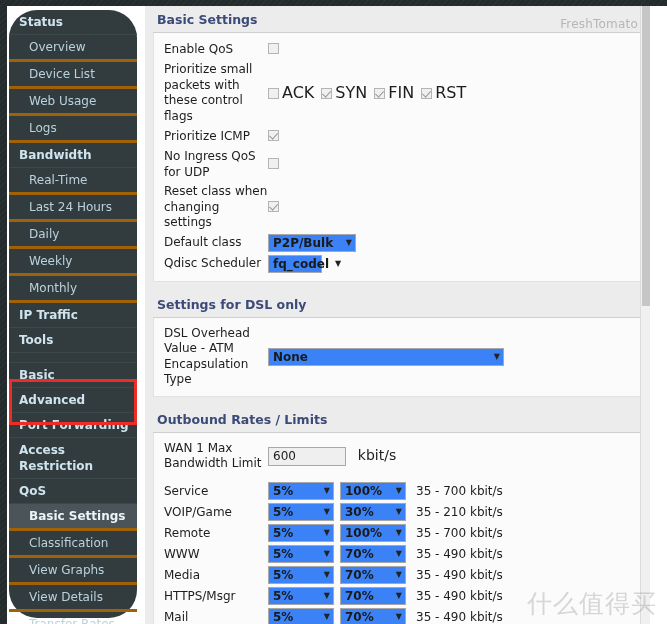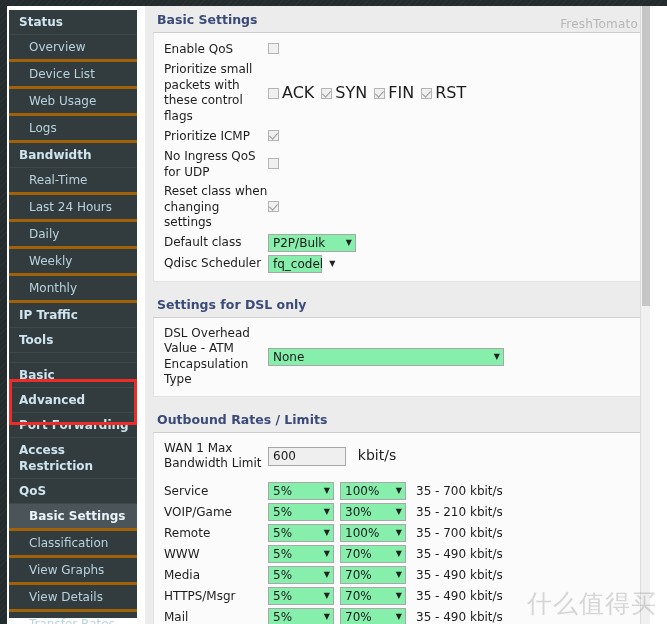--- a/index.html
+++ b/index.html
@@ -34,20 +34,21 @@
     background: #ffffff;
   }
   
   #sidebar {
     position: absolute;
     left: 9px; top: 10px;
     width: 128px; height: 608px;
     background: #323c3f;
     color: #cfe3ec;
     font-size: 12px;
+    border-radius: 28px;
   }
   .nav-head {
     padding: 4px 8px 4px 10px;
     font-weight: bold;
     color: #cfe4ee;
     border-bottom: 1px solid #3d484b;
     line-height: 16px;
     font-size: 12px;
   }
   .nav-sub {
@@ -151,28 +152,29 @@
     margin-right: 7px;
     font-size: 16px;
     white-space: nowrap;
   }
   .flagitem .cb { margin-right: 3px; }
   
   .sel {
     display: inline-flex;
     align-items: center;
     justify-content: space-between;
-    background: #86efac;
+    background: #3b82f6;
     border: 1px solid #a8a8a8;
     height: 18px;
     font-size: 12px;
     color: #1a1a1a;
     padding: 0 3px 0 4px;
     line-height: 16px;
     vertical-align: middle;
+    font-weight: bold;
   }
   .sel .cap { white-space: nowrap; }
   .sel .arw { margin-left: 6px; font-size: 8px; color: #222; }
   .sel.w-default { width: 88px; }
   .sel.w-qdisc { width: 54px; }
   .sel.w-dsl { width: 236px; gap: 30px; }
   .sel.w-pct { width: 66px; }
   
   .txt {
     display: inline-block;

